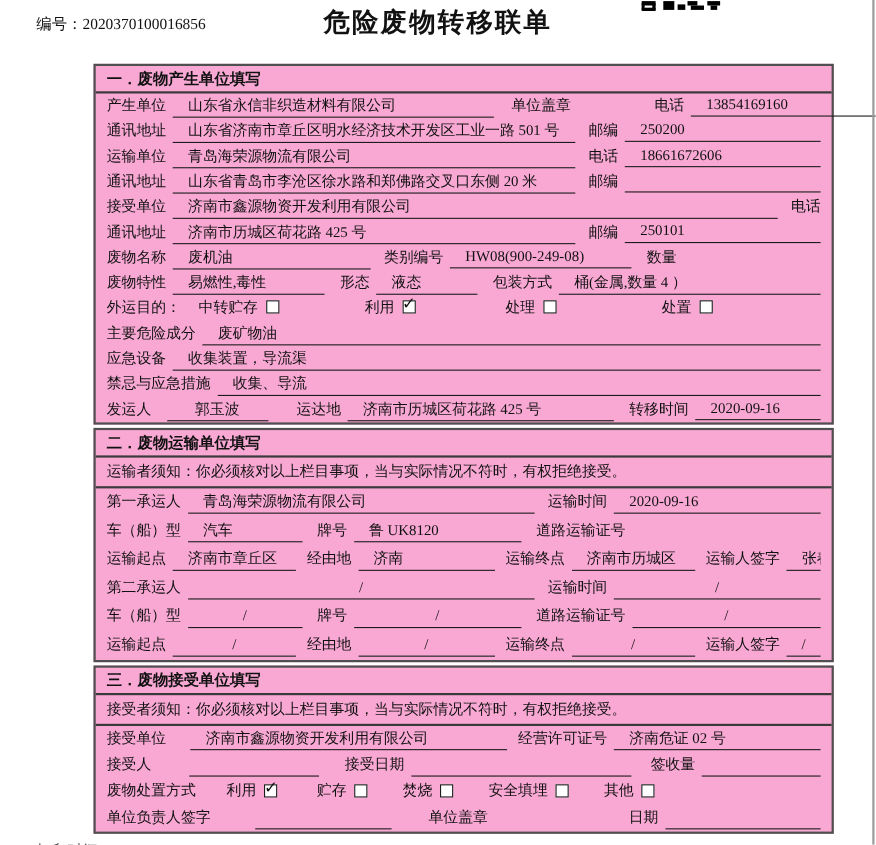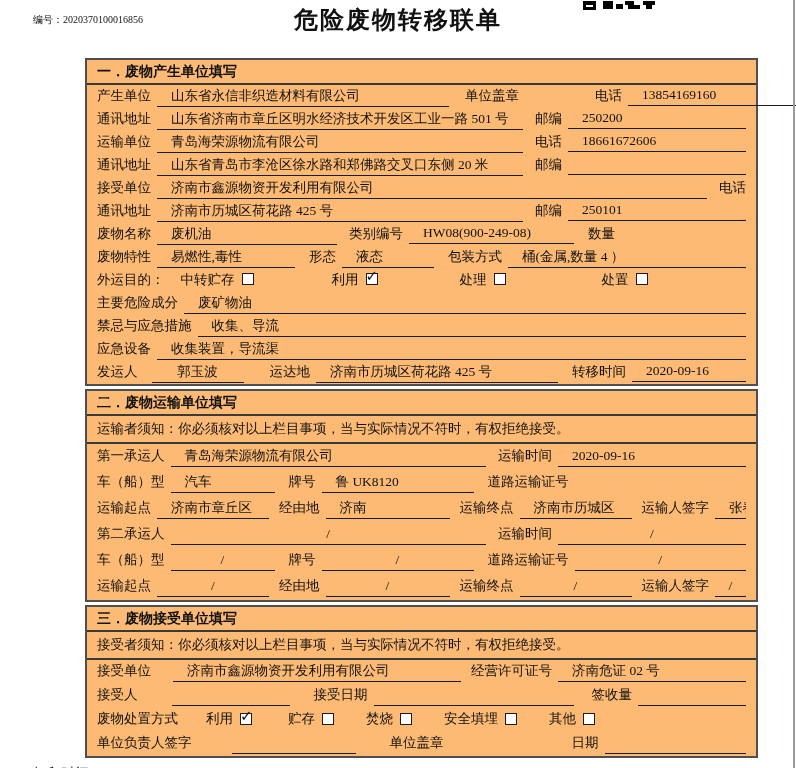--- a/index.html
+++ b/index.html
@@ -5,26 +5,26 @@
   * { box-sizing: border-box; }
   html,body { margin:0; padding:0; }
   body {
     width:796px; height:768px; position:relative; overflow:hidden;
     background:#ffffff; color:#111;
     font-family:"Liberation Serif","DejaVu Serif",serif;
     font-size:13.5px;
   }
   .right-edge { position:absolute; top:0; right:1px; width:2px; height:768px; background:#9a9a9a; }
   .topbar { position:relative; height:58px; }
-  .serial { position:absolute; left:33px; top:13px; font-size:10px; white-space:nowrap; }
+  .serial { position:absolute; left:33px; top:13px; font-size:14px; white-space:nowrap; }
   .doc-title { text-align:center; padding-top:4px; font-size:24px; font-weight:bold; letter-spacing:2px; font-family:"Liberation Sans",sans-serif; }
   .qr { position:absolute; left:583px; top:0; width:72px; height:11px; overflow:hidden; }
 
   .form { margin-left:85px; width:673px; }
-  .section { border:2px solid #4f4f4f; background:#fdba74; margin-bottom:3px; }
+  .section { border:2px solid #4f4f4f; background:#f9a8d4; margin-bottom:3px; }
   .sec-title {
     font-family:"Liberation Sans",sans-serif; font-weight:bold; font-size:14px;
     padding:3px 8px 2px 10px; border-bottom:2px solid #3a3a3a;
   }
   .row { display:flex; align-items:center; min-height:23px; padding:0 10px; }
   .s2 .row { min-height:26px; }
   .s3 .row { min-height:24px; }
   .row.hr { border-bottom:2px solid #3a3a3a; align-items:center; min-height:28px; padding-top:2px; }
   .lbl { white-space:nowrap; padding-bottom:2px; flex:0 0 auto; }
   .fld {
@@ -128,26 +128,26 @@
         <span class="lbl" style="margin-left: 82px;">处理</span>
         <span class="cb"></span>
         <span class="lbl" style="margin-left: 96px;">处置</span>
         <span class="cb"></span>
       </div>
       <div class="row">
         <span class="lbl">主要危险成分</span>
         <span class="fld grow">废矿物油</span>
       </div>
       <div class="row">
+        <span class="lbl">应急设备</span>
+        <span class="fld grow">收集装置，导流渠</span>
+      </div>
+      <div class="row">
         <span class="lbl">禁忌与应急措施</span>
         <span class="fld grow">收集、导流</span>
-      </div>
-      <div class="row">
-        <span class="lbl">应急设备</span>
-        <span class="fld grow">收集装置，导流渠</span>
       </div>
       <div class="row">
         <span class="lbl">发运人</span>
         <span class="fld c" style="width: 92px; margin-left: 14px;">郭玉波</span>
         <span class="lbl" style="margin-left: 26px;">运达地</span>
         <span class="fld" style="width: 242px;">济南市历城区荷花路 425 号</span>
         <span class="lbl" style="margin-left: 14px;">转移时间</span>
         <span class="fld grow">2020-09-16</span>
       </div>
     </div>

